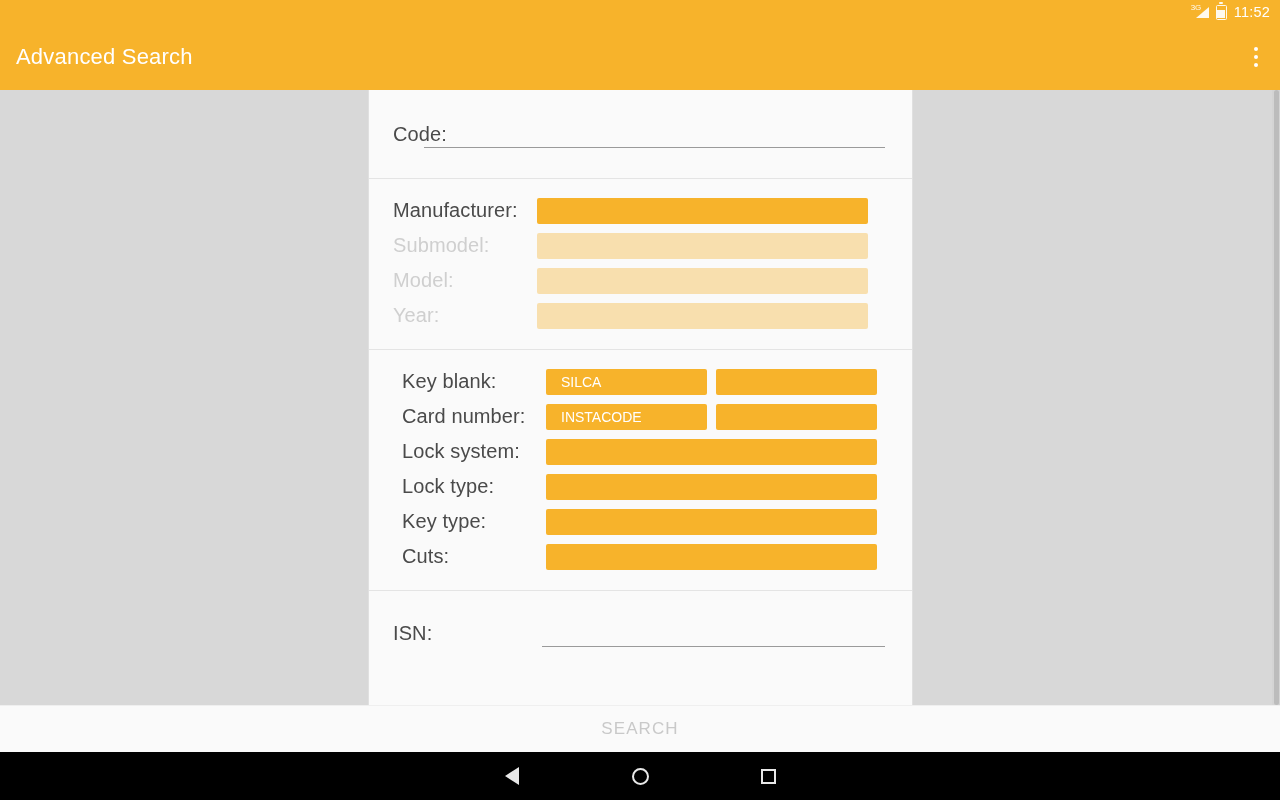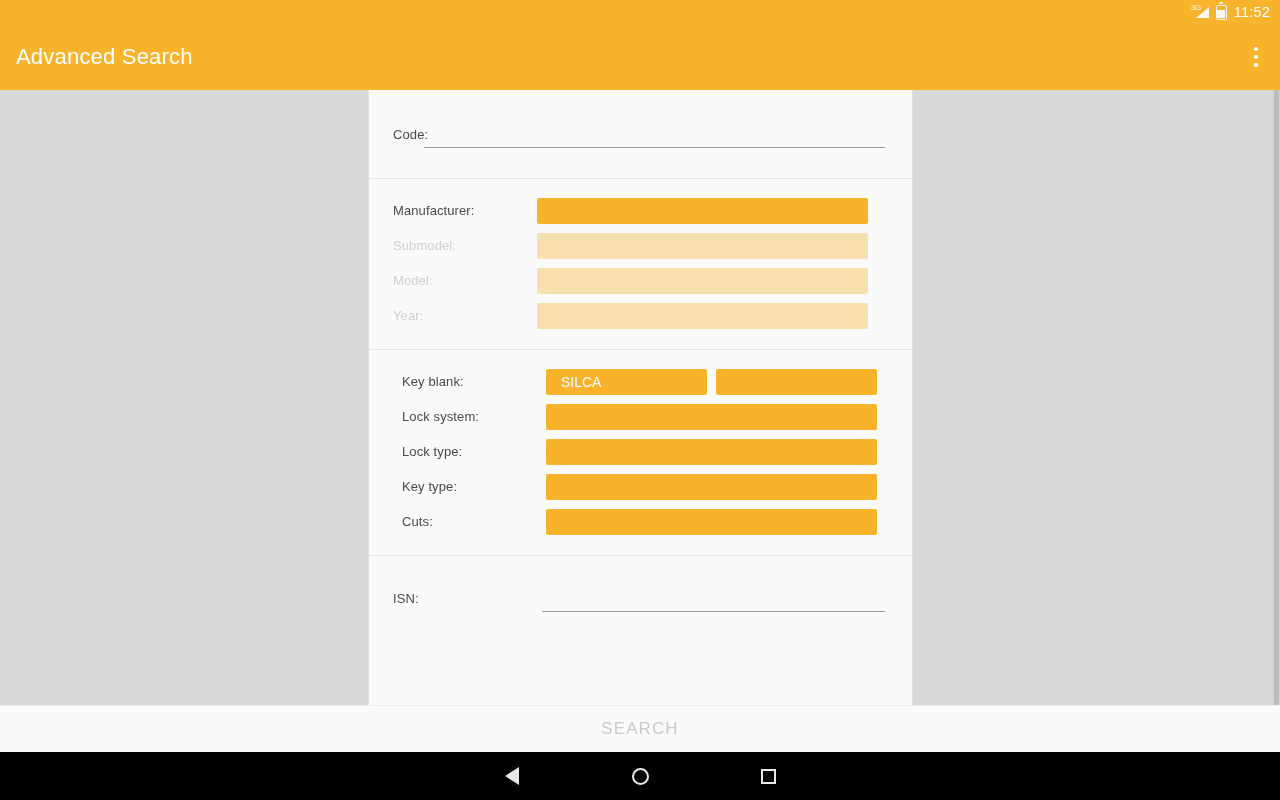--- a/index.html
+++ b/index.html
@@ -85,21 +85,21 @@
     position:absolute; top:0; left:368px; width:545px; height:615px;
     background:#fafafa;
     border-left:1px solid #e0e0e0; border-right:1px solid #e0e0e0;
   }
   .section { position:relative; }
   .divider { height:1px; background:#e4e4e4; width:100%; }
 
   .row { display:flex; align-items:center; height:35px; }
   .row-label {
     width:168px; padding-left:24px;
-    font-size:13px; color:#4a4a4a; letter-spacing:.1px;
+    font-size:20px; color:#4a4a4a; letter-spacing:.1px;
   }
   .row-label.disabled { color:#cfcfcf; }
 
   
   .sec-code { height:88px; display:flex; align-items:center; }
   .sec-code .row-label { width:55px; padding-left:24px; }
   .underline-wrap { position:relative; flex:1; margin-right:27px; }
   .underline-input {
     width:100%; height:26px; border:none; outline:none;
     background:transparent; font-size:14.5px; color:#3c3c3c;
@@ -228,20 +228,26 @@
 
       <div class="section sec-keys">
 
         <div class="row">
           <div class="row-label">Key blank:</div>
           <div class="spinner spinner-half">SILCA</div>
           <div class="spin-gap"></div>
           <div class="spinner spinner-half"></div>
         </div>
 
+        <div class="row">
+          <div class="row-label">Card number:</div>
+          <div class="spinner spinner-half">INSTACODE</div>
+          <div class="spin-gap"></div>
+          <div class="spinner spinner-half"></div>
+        </div>
 
         <div class="row">
           <div class="row-label">Lock system:</div>
           <div class="spinner spinner-wide"></div>
         </div>
 
         <div class="row">
           <div class="row-label">Lock type:</div>
           <div class="spinner spinner-wide"></div>
         </div>

